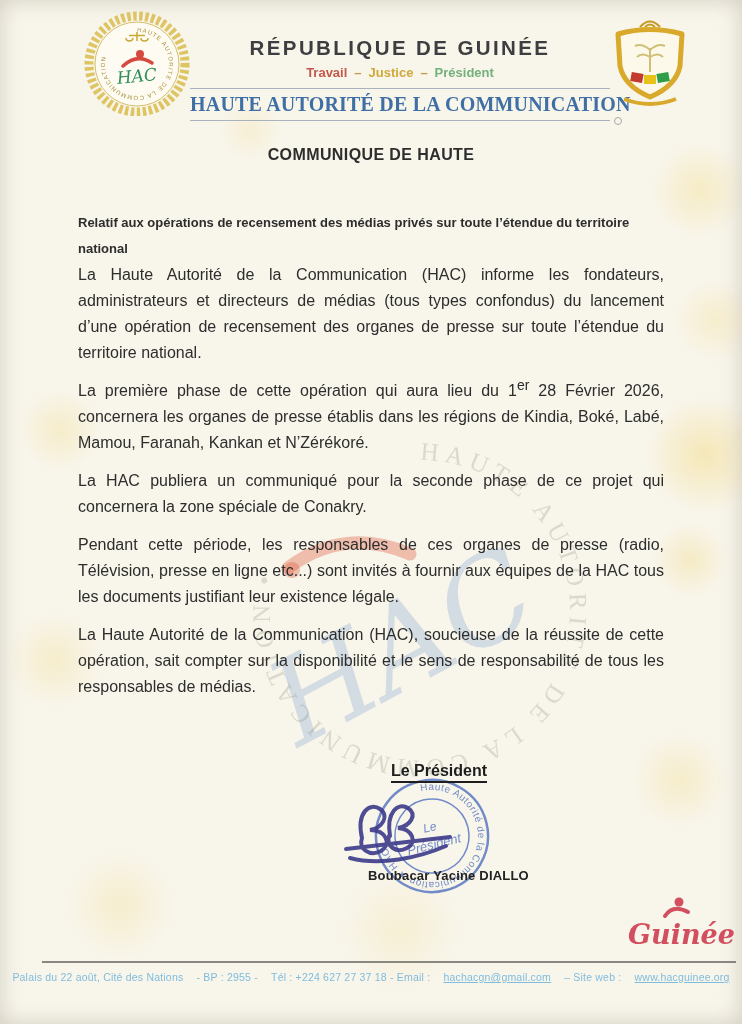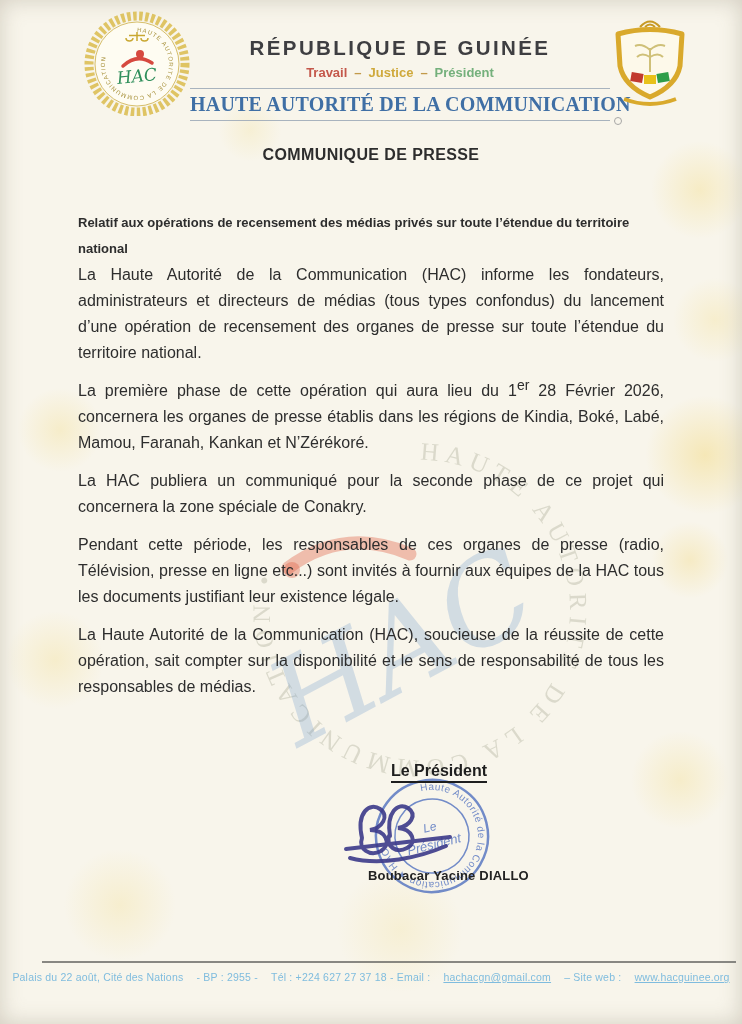--- a/index.html
+++ b/index.html
@@ -134,21 +134,21 @@
       <g>
         <rect x="27" y="59" width="12" height="9" fill="#c23b2e" transform="rotate(10 33 63)"></rect>
         <rect x="40" y="61" width="12" height="9" fill="#e8c119"></rect>
         <rect x="53" y="59" width="12" height="9" fill="#2f9e49" transform="rotate(-10 59 63)"></rect>
       </g>
       <path d="M 20,85 Q 46,95 72,85" stroke="#d9a92c" stroke-width="4" fill="none"></path>
     </svg>
   </div>
 
   <div class="content">
-    <div class="doc-title">COMMUNIQUE DE PRESSE</div>
+    <div class="doc-title">COMMUNIQUE DE HAUTE</div>
     <div class="subject">Relatif aux opérations de recensement des médias privés sur toute l’étendue du territoire national</div>
 
     <p class="para">La Haute Autorité de la Communication (HAC) informe les fondateurs, administrateurs et directeurs de médias (tous types confondus) du lancement d’une opération de recensement des organes de presse sur toute l’étendue du territoire national.</p>
     <p class="para"><span>La première phase de cette opération qui aura lieu du 1</span><sup>er</sup><span> 28 Février 2026, concernera les organes de presse établis dans les régions de Kindia, Boké, Labé, Mamou, Faranah, Kankan et N’Zérékoré.</span></p>
     <p class="para">La HAC publiera un communiqué pour la seconde phase de ce projet qui concernera la zone spéciale de Conakry.</p>
     <p class="para">Pendant cette période, les responsables de ces organes de presse (radio, Télévision, presse en ligne etc...) sont invités à fournir aux équipes de la HAC tous les documents justifiant leur existence légale.</p>
     <p class="para">La Haute Autorité de la Communication (HAC), soucieuse de la réussite de cette opération, sait compter sur la disponibilité et le sens de responsabilité de tous les responsables de médias.</p>
   </div>
 
   <div class="sig-role">Le Président</div>
@@ -169,20 +169,27 @@
     <g stroke="#3c3a8a" stroke-width="4" fill="none" stroke-linecap="round" opacity="0.9">
       <path d="M 32,62 C 26,36 40,26 50,33 C 60,40 52,52 40,54 C 56,54 62,68 51,75 C 40,81 28,73 32,62"></path>
       <path d="M 60,60 C 56,36 68,26 78,32 C 88,39 80,50 68,52 C 82,53 88,66 77,72 C 66,78 56,70 59,60"></path>
       <path d="M 16,73 L 120,61"></path>
       <path d="M 20,82 C 50,90 88,82 116,70"></path>
     </g>
   </svg>
 
   <div class="sig-name">Boubacar Yacine DIALLO</div>
 
+  <div class="brand">
+    <svg width="32" height="24" viewBox="0 0 32 24">
+      <circle cx="19" cy="6" r="4.5" fill="#d14f5e"></circle>
+      <path d="M 5,20 Q 13,8 28,16" stroke="#d14f5e" stroke-width="4" fill="none" stroke-linecap="round"></path>
+    </svg>
+    <span class="brand-word">Guinée</span>
+  </div>
 
   <div class="footer-rule"></div>
   <div class="footer-text">
     <span>Palais du 22 août, Cité des Nations</span>
     <span>- BP : 2955 -</span>
     <span>Tél : +224 627 27 37 18 - Email :</span>
     <span class="lnk">hachacgn@gmail.com</span>
     <span>– Site web :</span>
     <span class="lnk">www.hacguinee.org</span>
   </div>

